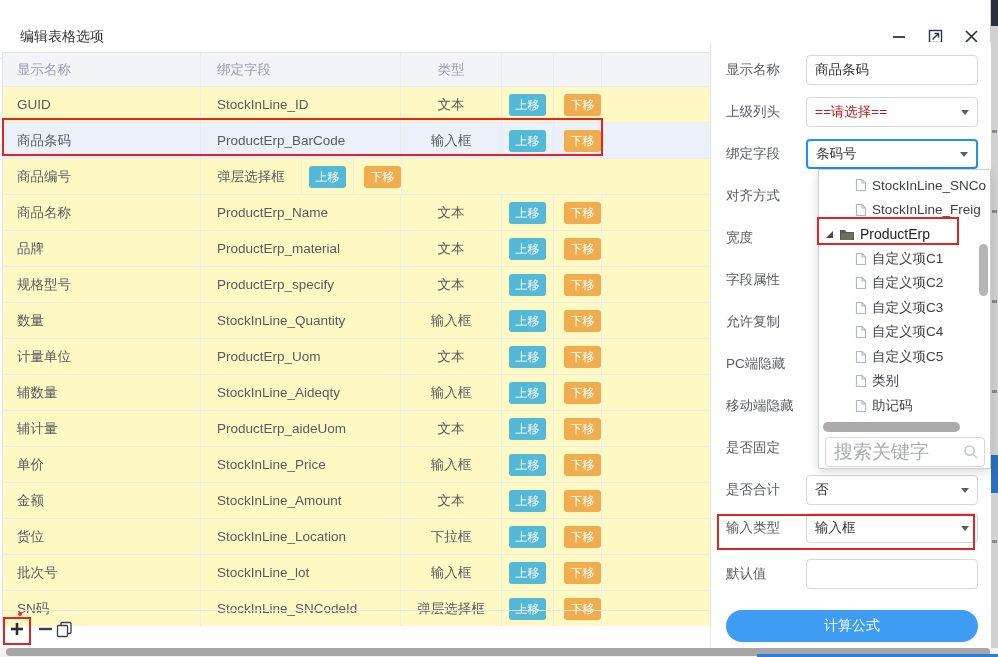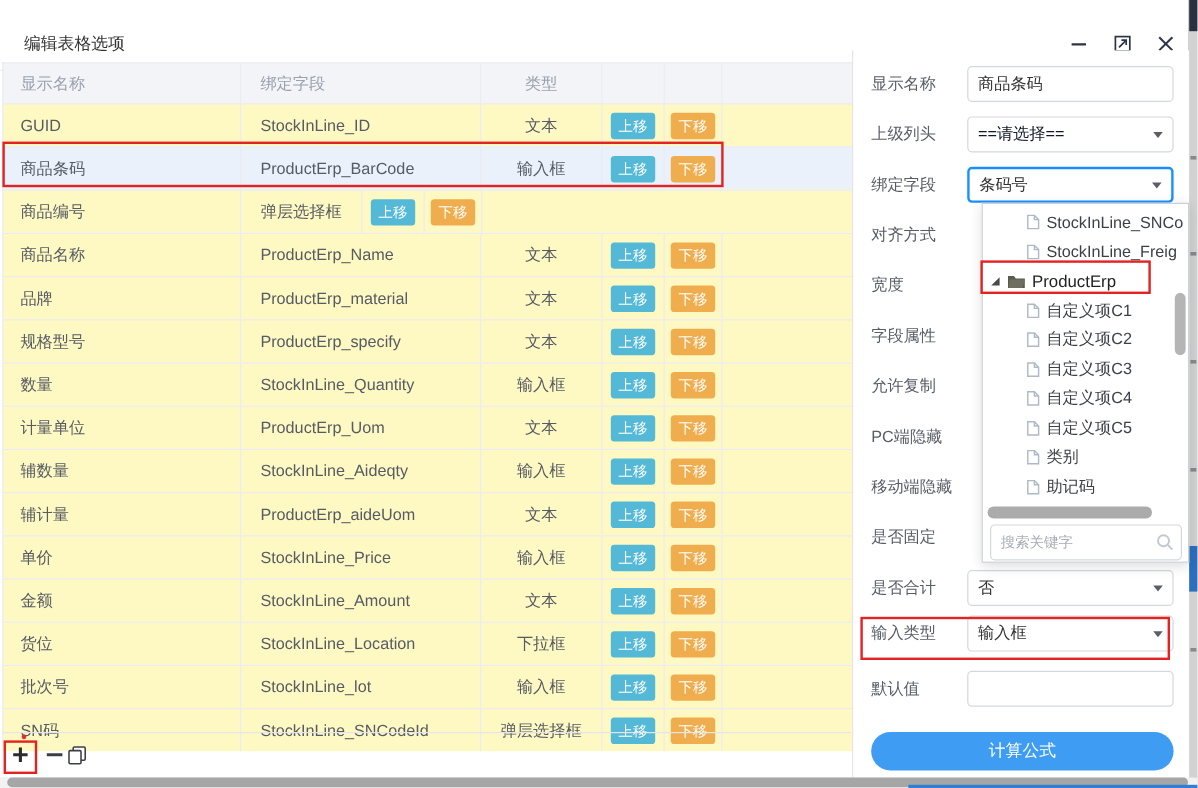--- a/index.html
+++ b/index.html
@@ -15,21 +15,21 @@
   
   .table-wrap{position:absolute;left:2px;top:52px;width:707px;border:1px solid #e4e4ea;border-bottom:none;}
   .thead{display:flex;height:33px;background:#f3f4f8;color:#99a1ae;font-size:13.5px;}
   .trow{display:flex;height:35px;background:#fef9c3;border-top:1px solid #ebebf1;font-size:13.5px;color:#565b64;}
   .trow.sel{background:#eaf1fb;}
   .c{box-sizing:border-box;border-right:1px solid #ebebf1;display:flex;align-items:center;overflow:hidden;white-space:nowrap;}
   .c1{width:198px;padding-left:14px;}
   .c2{width:200px;padding-left:16px;}
   .c3{width:101px;justify-content:center;}
   .c4{width:52px;justify-content:center;}
-  .c5{width:48px;justify-content:center;}
+  .c5{width:48px;justify-content:flex-end;}
   .c6{flex:1;border-right:none;}
   .btn{border:none;border-radius:3px;color:#fff;font-size:12px;width:37px;height:22px;
        line-height:22px;text-align:center;padding:0;cursor:pointer;
        font-family:"Liberation Sans","DejaVu Sans",sans-serif;}
   .btn.up{background:#54b9d7;}
   .btn.down{background:#f0ad4e;}
   .row-highlight{position:absolute;left:2px;top:118px;width:601px;height:38px;
                  border:2px solid #e32222;box-sizing:border-box;pointer-events:none;z-index:5;}
   
   .tfooter{position:absolute;left:2px;top:610px;width:707px;height:37px;border-top:1px solid #e4e4ea;}
@@ -41,21 +41,21 @@
   .panel{position:absolute;left:710px;top:42px;width:280px;height:606px;border-left:1px solid #e4e4ea;background:#fff;}
   .frow{position:absolute;left:0;width:100%;height:30px;}
   .flabel{position:absolute;left:15px;top:0;width:80px;line-height:30px;font-size:13.5px;color:#585d66;}
   .fctl{position:absolute;left:95px;top:0;width:172px;height:30px;box-sizing:border-box;}
   input.tin{width:100%;height:100%;box-sizing:border-box;border:1px solid #d4d7dd;border-radius:4px;
             padding:0 8px;font-size:13.5px;color:#333;outline:none;
             font-family:"Liberation Sans","DejaVu Sans",sans-serif;}
   .sel-box{width:100%;height:100%;box-sizing:border-box;border:1px solid #d4d7dd;border-radius:4px;
            display:flex;align-items:center;padding:0 22px 0 8px;font-size:13.5px;color:#333;
            background:#fff;cursor:pointer;position:relative;}
-  .sel-box.ph{color:#0f172a;}
+  .sel-box.ph{color:#b91c1c;}
   .sel-box.focus{border:2px solid #1890ff;}
   .caret{position:absolute;right:8px;top:50%;margin-top:-2px;width:0;height:0;
          border-left:4.5px solid transparent;border-right:4.5px solid transparent;border-top:5px solid #5a5e66;}
   .ctl-red{position:absolute;left:6px;top:472px;width:258px;height:36px;border:2px solid #e32222;
            box-sizing:border-box;pointer-events:none;z-index:8;}
   .formula{position:absolute;left:15px;top:568px;width:252px;height:32px;background:#3e9cf3;border:none;
            border-radius:16px;color:#fff;font-size:14px;cursor:pointer;
            font-family:"Liberation Sans","DejaVu Sans",sans-serif;}
   
   .dropdown{position:absolute;left:107px;top:127px;width:173px;height:300px;background:#fff;
@@ -66,21 +66,21 @@
   .titem.folder{padding-left:6px;font-size:14px;color:#222;}
   .titem .arrow,.titem .ic-folder{display:none;}
   .titem.folder .arrow,.titem.folder .ic-folder{display:inline-flex;}
   .arrow,.ic-folder,.ic-file{margin-right:5px;display:inline-flex;align-items:center;}
   .tree-red{position:absolute;left:-2px;top:47px;width:142px;height:28px;border:2px solid #e32222;
             box-sizing:border-box;pointer-events:none;z-index:7;}
   .vthumb{position:absolute;right:2px;top:74px;width:9px;height:52px;background:#b5b5b5;border-radius:5px;}
   .hbar{position:absolute;left:4px;top:252px;width:137px;height:10px;background:#ababab;border-radius:5px;}
   .search-wrap{position:absolute;left:6px;top:267px;width:160px;height:30px;}
   .search-wrap input{width:100%;height:100%;box-sizing:border-box;border:1px solid #d4d7dd;border-radius:4px;
-            padding:0 26px 0 8px;font-size:12px;color:#333;outline:none;
+            padding:0 26px 0 8px;font-size:19px;color:#333;outline:none;
             font-family:"Liberation Sans","DejaVu Sans",sans-serif;}
   .search-wrap input::placeholder{color:#a8acb3;}
   .mag{position:absolute;right:6px;top:7px;}
   
   .edge-strip{position:absolute;left:991px;top:0;width:7px;height:657px;background:#d2d2d2;}
   .edge-navy{position:absolute;left:0;top:0;width:7px;height:26px;background:#2a3040;}
   .edge-blue{position:absolute;left:0;top:455px;width:7px;height:38px;background:#2c6fbe;}
   .edge-mark{position:absolute;left:1px;width:5px;height:3px;background:#8a8a8a;}
   .bottom-bar{position:absolute;left:0;top:648px;width:998px;height:9px;background:#f2f2f2;}
   .bthumb{position:absolute;left:6px;top:0;width:984px;height:8px;background:#a6a6a6;border-radius:4px;}

